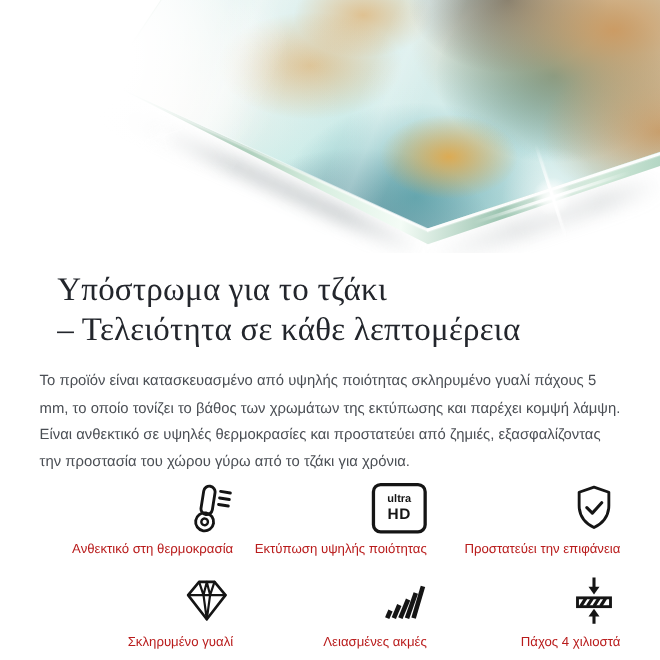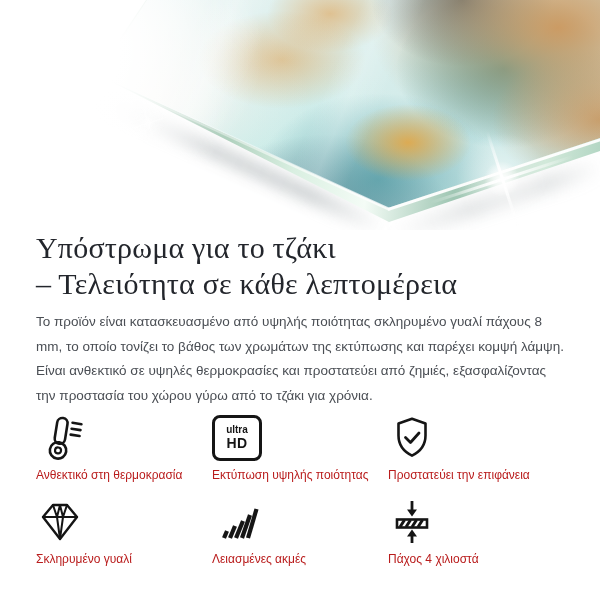--- a/index.html
+++ b/index.html
@@ -66,27 +66,27 @@
   .sp-ray-h{position:absolute;left:5px;top:78.5px;width:150px;height:3px;
     transform:rotate(-18deg);filter:blur(.4px);
     background:linear-gradient(90deg,rgba(255,255,255,0) 0%,rgba(255,255,255,.9) 40%,#fff 50%,rgba(255,255,255,.9) 60%,rgba(255,255,255,0) 100%);}
   .sp-ray-v{position:absolute;left:78.5px;top:30px;width:3px;height:100px;
     transform:rotate(-18deg);filter:blur(.4px);
     background:linear-gradient(180deg,rgba(255,255,255,0),#fff 45%,#fff 55%,rgba(255,255,255,0));}
 
   
   .content{padding:0 36px;}
   .page-title{font-family:"Liberation Serif",serif;font-weight:400;
-    font-size:30px;line-height:36px;color:#23262c;letter-spacing:.2px;margin:0;}
+    font-size:30px;line-height:36px;color:#23262c;letter-spacing:.2px;margin:16px;}
   .description{font-size:13.5px;line-height:24.5px;color:#4a4e54;margin:8px 0 0;max-width:532px;}
 
   
   .features{display:grid;grid-template-columns:1fr 1fr 1fr;row-gap:16px;
     margin-top:6px;text-align:center;}
-  .feature{display:flex;flex-direction:column;align-items:flex-start;}
+  .feature{display:flex;flex-direction:column;align-items:flex-end;}
   .icon-wrap{height:48px;display:flex;align-items:center;justify-content:center;}
   .feature .label{margin-top:6px;font-size:12px;line-height:14px;color:#b91c1c;}
   .uhd{width:44px;height:40px;border:3px solid #151515;border-radius:8px;
     display:flex;flex-direction:column;align-items:center;justify-content:center;color:#151515;}
   .uhd .u{font-size:10px;font-weight:700;line-height:10px;}
   .uhd .h{font-size:14px;font-weight:800;line-height:16px;letter-spacing:.5px;}
   svg.fi{display:block;}
 </style>
 </head>
 <body>
@@ -114,21 +114,21 @@
         <div class="sp-ray-v"></div>
     </div>
   </div>
 
   <div class="content">
     <h1 class="page-title">
       <span>Υπόστρωμα για το τζάκι</span><br>
       <span>– Τελειότητα σε κάθε λεπτομέρεια</span>
     </h1>
 
-    <p class="description">Το προϊόν είναι κατασκευασμένο από υψηλής ποιότητας σκληρυμένο γυαλί πάχους 8 mm, το οποίο τονίζει το βάθος των χρωμάτων της εκτύπωσης και παρέχει κομψή λάμψη. Είναι ανθεκτικό σε υψηλές θερμοκρασίες και προστατεύει από ζημιές, εξασφαλίζοντας την προστασία του χώρου γύρω από το τζάκι για χρόνια.</p>
+    <p class="description">Το προϊόν είναι κατασκευασμένο από υψηλής ποιότητας σκληρυμένο γυαλί πάχους 5 mm, το οποίο τονίζει το βάθος των χρωμάτων της εκτύπωσης και παρέχει κομψή λάμψη. Είναι ανθεκτικό σε υψηλές θερμοκρασίες και προστατεύει από ζημιές, εξασφαλίζοντας την προστασία του χώρου γύρω από το τζάκι για χρόνια.</p>
 
     <div class="features">
 
       <div class="feature">
         <div class="icon-wrap">
           <svg class="fi" width="48" height="48" viewBox="0 0 48 48" fill="none" stroke="#151515" stroke-width="2.6" stroke-linecap="round">
             <g transform="rotate(9 24 24)">
               <rect x="18.8" y="3.8" width="10.4" height="26" rx="5.2"></rect>
               <circle cx="24" cy="36.6" r="8.2"></circle>
               <circle cx="24" cy="36.6" r="3" stroke-width="2.2"></circle>

